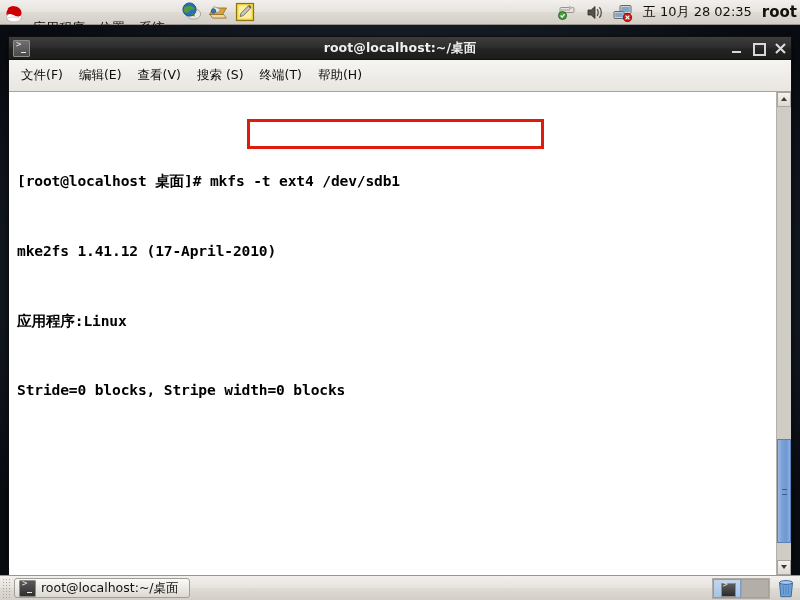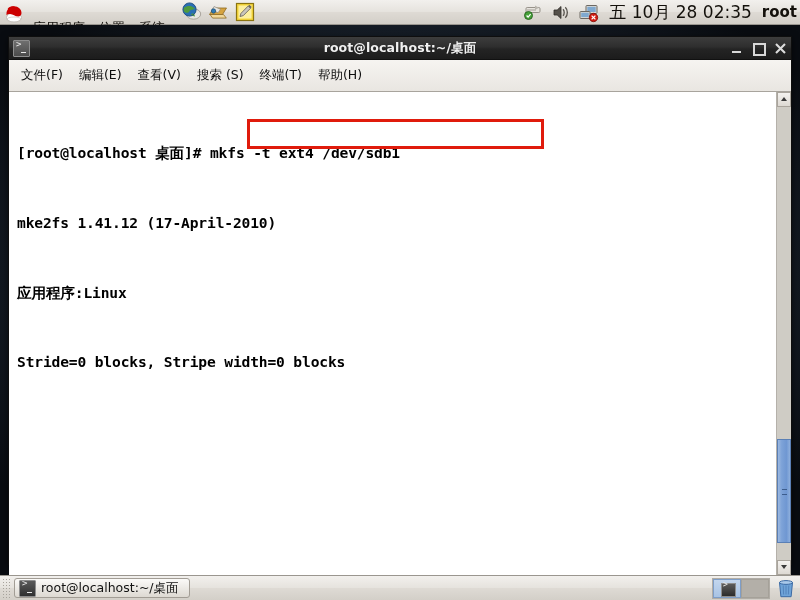--- a/index.html
+++ b/index.html
@@ -60,21 +60,21 @@
   .launcher { width: 22px; height: 22px; display:block; }
   .panel-spacer { flex: 1 1 auto; }
   .panel-tray {
     display: flex;
     align-items: center;
     gap: 7px;
     padding-right: 4px;
   }
   .tray-icon { width: 21px; height: 21px; display:block; }
   .panel-clock {
-    font-size: 17px;
+    font-size: 13px;
     color: #14110c;
     padding: 0 6px;
     white-space: nowrap;
   }
   .panel-user {
     font-size: 15px;
     color: #14110c;
     font-weight: bold;
     padding: 0 3px 0 4px;
     white-space: nowrap;
@@ -196,20 +196,21 @@
     flex: 1 1 auto;
     padding: 3px 0 0 8px;
     font-family: "DejaVu Sans Mono", monospace;
     font-size: 14.6px;
     line-height: 23.2px;
     color: #000000;
     font-weight: bold;
     white-space: pre;
     overflow: hidden;
     letter-spacing: -0.15px;
+    margin-top: 28px;
   }
   .term-line { height: 23.2px; }
 
   
   #term-scrollbar {
     width: 15px;
     flex: none;
     background: #d9d6d0;
     border-left: 1px solid #b5b1aa;
     position: relative;

